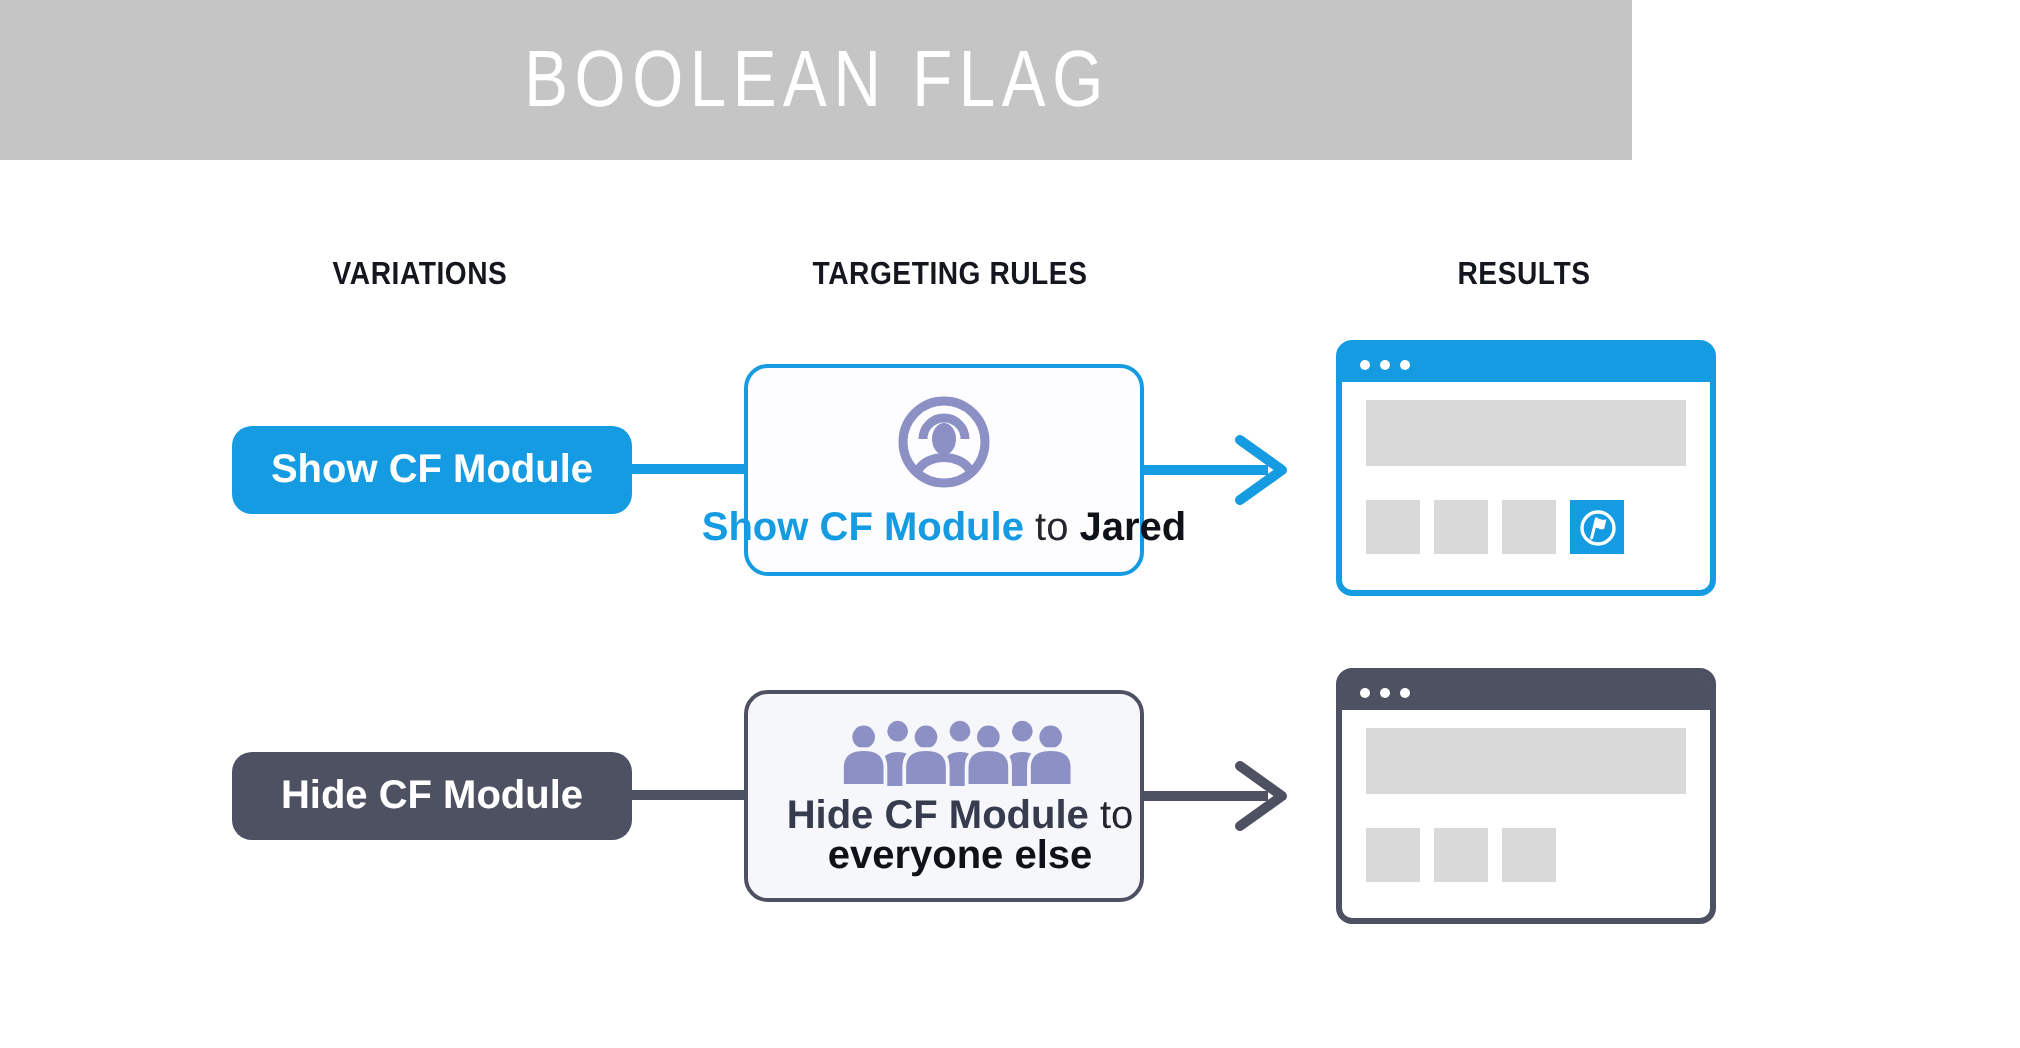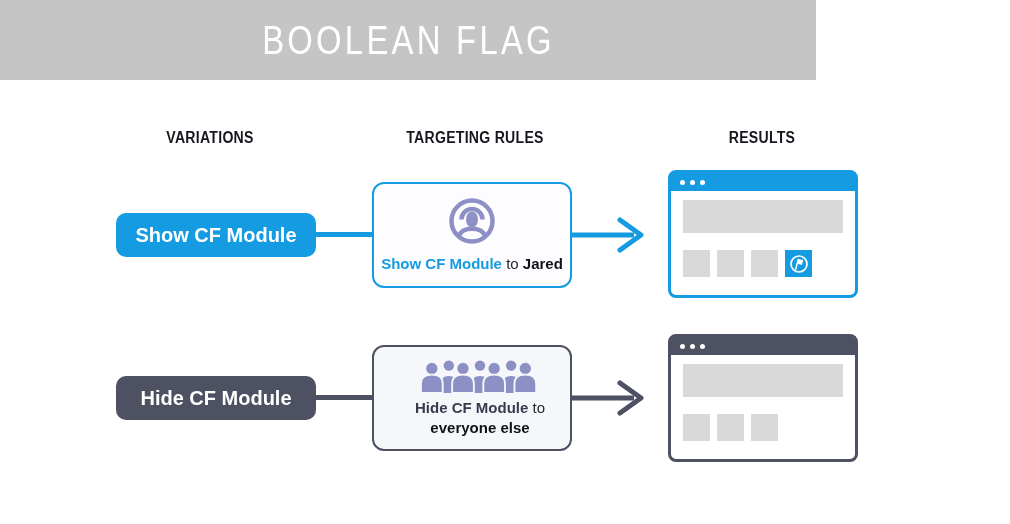--- a/index.html
+++ b/index.html
@@ -35,21 +35,21 @@
   
   .connector{position:absolute;width:62px;height:5px;}
   .connector.blue{background:var(--blue);}
   .connector.dark{background:var(--dark);}
 
   
   .rule-card{position:absolute;left:372px;width:200px;height:106px;border-radius:12px;
              display:flex;flex-direction:column;align-items:center;justify-content:center;}
   .rule-card.blue{border:2px solid var(--blue);background:#fdfdff;gap:9px;}
   .rule-card.dark{border:2px solid var(--dark);background:#f6f7fa;gap:5px;}
-  .rule-text{font-size:15px;color:#23262f;text-align:center;line-height:20px;white-space:nowrap;}
+  .rule-text{font-size:20px;color:#23262f;text-align:center;line-height:20px;white-space:nowrap;}
   .rule-text .flag-blue{color:var(--blue);font-weight:bold;}
   .rule-text .flag-dark{color:#363b4e;font-weight:bold;}
   .rule-text b{color:#101219;}
 
   .arrow{position:absolute;left:572px;}
 
   
   .browser{position:absolute;left:668px;width:190px;height:128px;background:#fff;border-radius:8px;}
   .browser.blue{border:3px solid var(--blue);}
   .browser.dark{border:3px solid var(--dark);}

